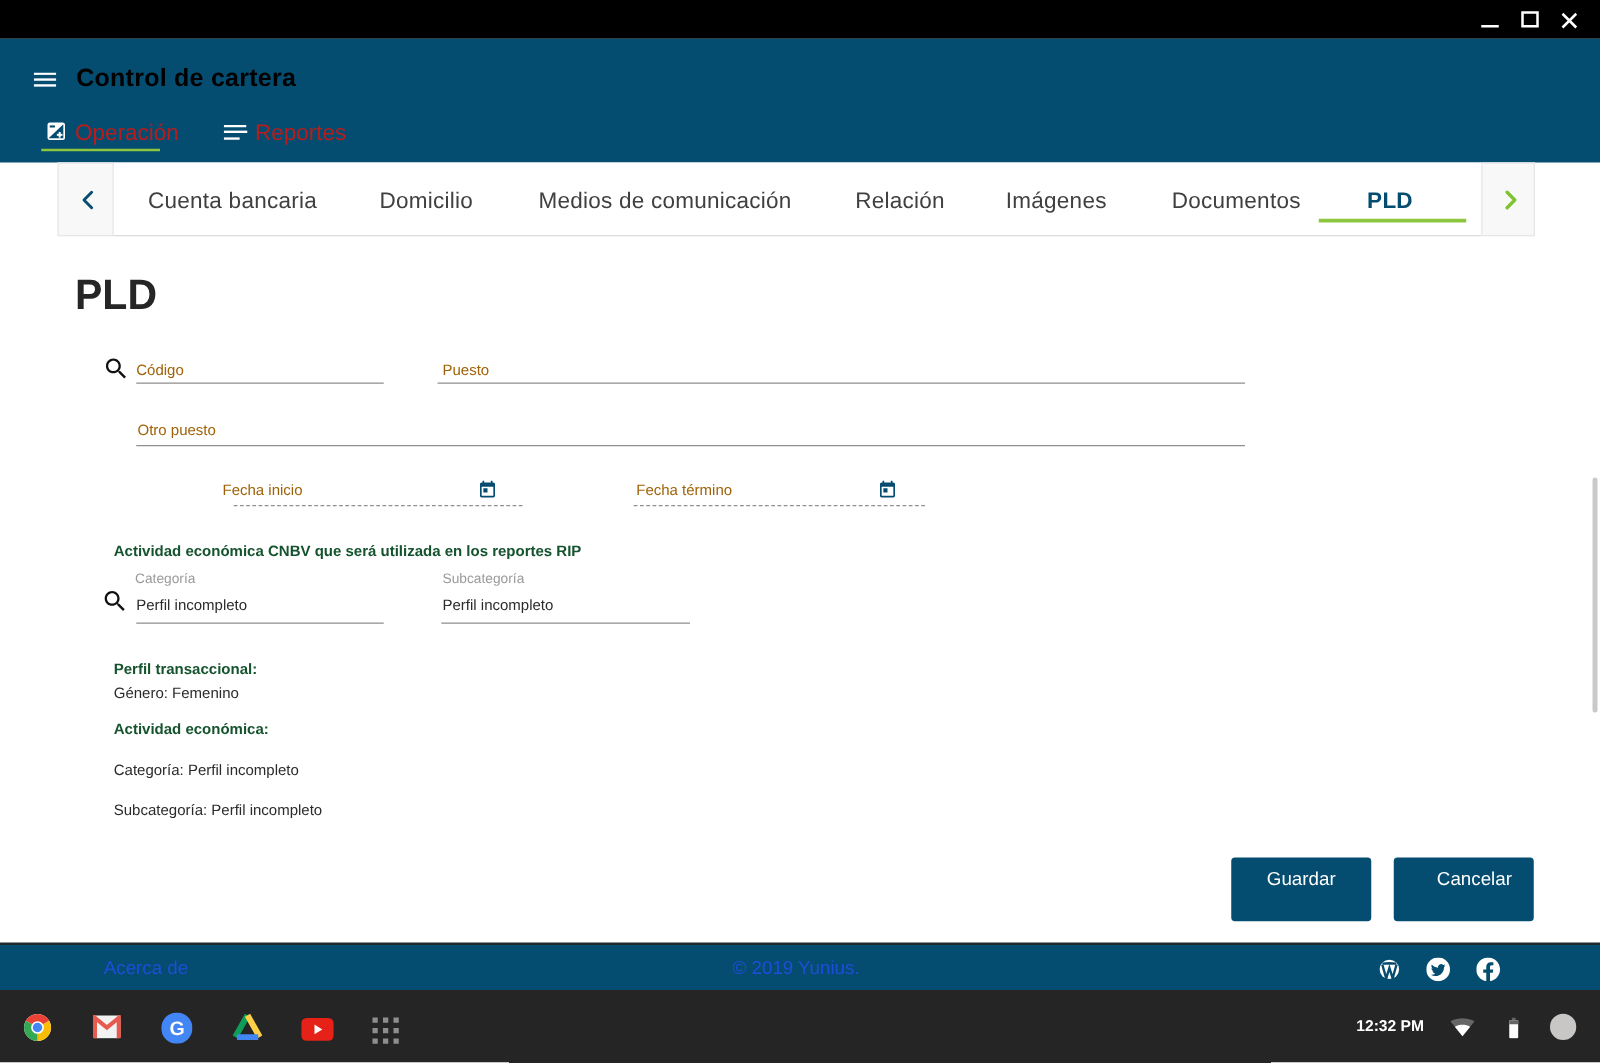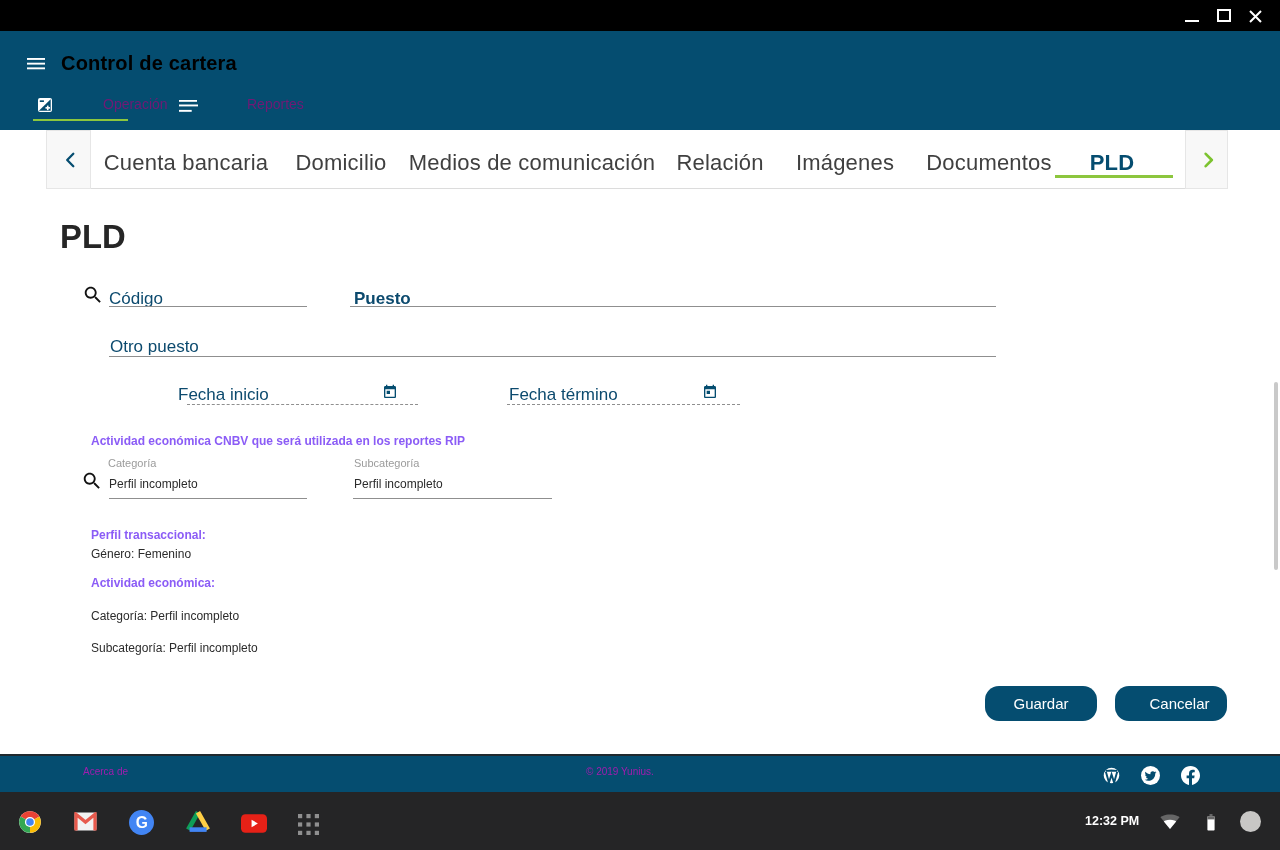--- a/index.html
+++ b/index.html
@@ -3,41 +3,41 @@
 <meta charset="utf-8">
 <style>
 * { margin:0; padding:0; box-sizing:border-box; }
 html,body { width:1280px; height:850px; overflow:hidden; }
 body { font-family:"Liberation Sans", sans-serif; position:relative; background:#fff; }
 .abs { position:absolute; }
 
 .titlebar { left:0; top:0; width:1280px; height:31px; background:#000; }
 .appbar { left:0; top:31px; width:1280px; height:99px; background:#054d70; }
 .apptitle { left:61px; top:52px; color:#000000; font-size:20px; font-weight:bold; letter-spacing:0.2px; }
-.navtab { color:#701a75; font-size:14px; top:96px;margin-left:43px; }
+.navtab { color:#b91c1c; font-size:18px; top:96px; }
 .nav-underline { left:33px; top:119px; width:95px; height:2px; background:#8cc63e; }
 
 .tabmid { left:91px; top:130px; width:1094px; height:59px; background:#fff; border-bottom:1px solid #dcdcdc; }
 .pagebtn { top:130px; width:45px; height:59px; background:#f8f8f8; border:1px solid #e6e6e6; }
-.tablabel { top:150px; font-size:22px; letter-spacing:0.2px; color:#404040; white-space:nowrap; transform:translateX(-50%); }
+.tablabel { top:150px; font-size:18px; letter-spacing:0.2px; color:#404040; white-space:nowrap; transform:translateX(-50%); }
 .tab-underline { left:1055px; top:175px; width:118px; height:2.5px; background:#8cc63e; }
 
 h1.pld { left:60px; top:219px; font-size:34px; line-height:1; color:#262626; font-weight:bold; transform:scaleX(0.965); transform-origin:left top; }
-.lbl { font-size:17px; color:#0c4a6e; white-space:nowrap; }
+.lbl { font-size:12px; color:#a16207; white-space:nowrap; }
 .lbl-sm { font-size:11px; color:#9b9b9b; white-space:nowrap; }
 .uline { height:1px; background:#8f8f8f; }
 .dline { height:0; border-bottom:1px dashed #8f8f8f; }
-.bold13 { font-size:12px; font-weight:bold; color:#8b5cf6; white-space:nowrap; }
+.bold13 { font-size:12px; font-weight:bold; color:#14532d; white-space:nowrap; }
 .txt13 { font-size:12px; color:#2b2b2b; white-space:nowrap; }
-.btn { width:112px; height:35px; background:#054d70; border-radius:14px; color:#fff; font-size:15px; text-align:center; line-height:35px; }
+.btn { width:112px; height:51px; background:#054d70; border-radius:3px; color:#fff; font-size:15px; text-align:center; line-height:35px; }
 
 .sbthumb { left:1274px; top:382px; width:4px; height:188px; background:#c9c9c9; border-radius:2px; }
 .footerline { left:0; top:754px; width:1280px; height:2px; background:#20292e; }
 .footer { left:0; top:756px; width:1280px; height:36px; background:#054d70; }
-.ftext { color:#a21caf; font-size:10px; white-space:nowrap; }
+.ftext { color:#1d4ed8; font-size:15px; white-space:nowrap; }
 .shelf { left:0; top:792px; width:1280px; height:58px; background:#252526; }
 .clock { color:#fff; font-size:12.5px; font-weight:bold; }
 </style>
 </head>
 <body>
 <div class="abs titlebar"></div>
 <svg class="abs" style="left:1183px; top:8px;" width="82" height="16" viewBox="0 0 82 16">
   <rect x="2" y="12" width="14" height="2" fill="#fff"></rect>
   <rect x="35" y="2" width="12" height="11" fill="none" stroke="#fff" stroke-width="2"></rect>
   <path d="M67 3 L78 14 M78 3 L67 14" stroke="#fff" stroke-width="2"></path>
@@ -84,21 +84,21 @@
 <div class="abs tablabel" style="left:1112px; color:#054d70; font-weight:bold;">PLD</div>
 <div class="abs tab-underline"></div>
 
 <h1 class="abs pld">PLD</h1>
 
 <svg class="abs" style="left:82px; top:284px;" width="22" height="22" viewBox="0 0 24 24">
   <path d="M15.5 14h-.79l-.28-.27C15.41 12.59 16 11.11 16 9.5 16 5.91 13.09 3 9.5 3S3 5.91 3 9.5 5.91 16 9.5 16c1.61 0 3.09-.59 4.23-1.57l.27.28v.79l5 4.99L20.49 19l-4.99-5zm-6 0C7.01 14 5 11.99 5 9.5S7.01 5 9.5 5 14 7.01 14 9.5 11.99 14 9.5 14z" fill="#111"></path>
 </svg>
 <div class="abs lbl" style="left:109px; top:289px;">Código</div>
 <div class="abs uline" style="left:109px; top:306px; width:198px;"></div>
-<div class="abs lbl" style="left:354px; top:289px;font-weight:bold;">Puesto</div>
+<div class="abs lbl" style="left:354px; top:289px;">Puesto</div>
 <div class="abs uline" style="left:350px; top:306px; width:646px;"></div>
 
 <div class="abs lbl" style="left:110px; top:337px;">Otro puesto</div>
 <div class="abs uline" style="left:109px; top:356px; width:887px;"></div>
 
 <div class="abs lbl" style="left:178px; top:385px;">Fecha inicio</div>
 <svg class="abs" style="left:382px; top:384px;" width="16" height="16" viewBox="0 0 24 24">
   <path d="M19 3h-1V1h-2v2H8V1H6v2H5c-1.11 0-1.99.9-1.99 2L3 19c0 1.1.89 2 2 2h14c1.1 0 2-.9 2-2V5c0-1.1-.9-2-2-2zm0 16H5V8h14v11zM7 10h5v5H7z" fill="#054d70"></path>
 </svg>
 <div class="abs dline" style="left:187px; top:404px; width:231px;"></div>

